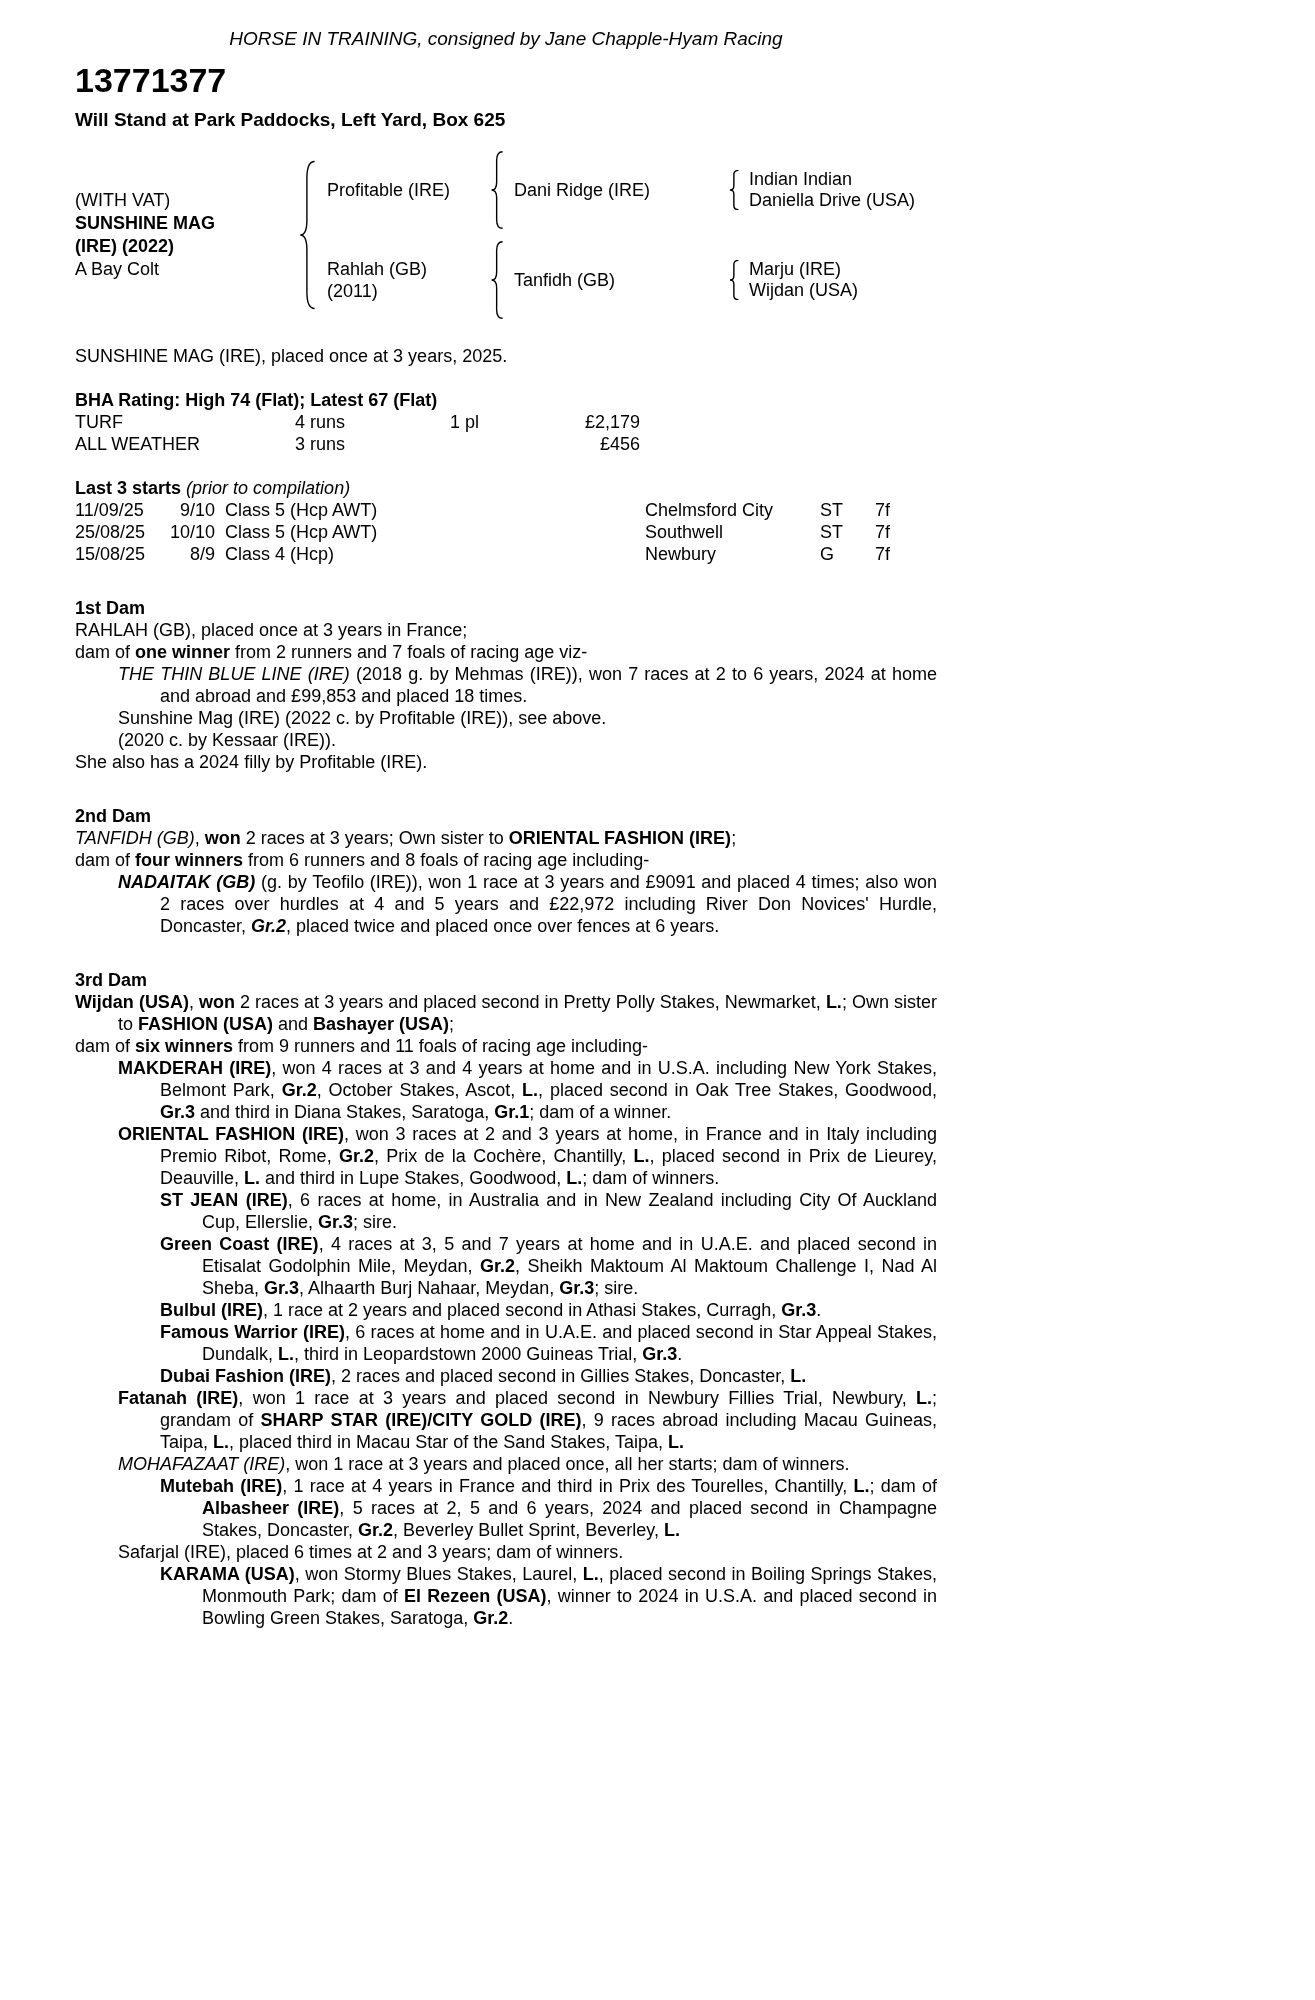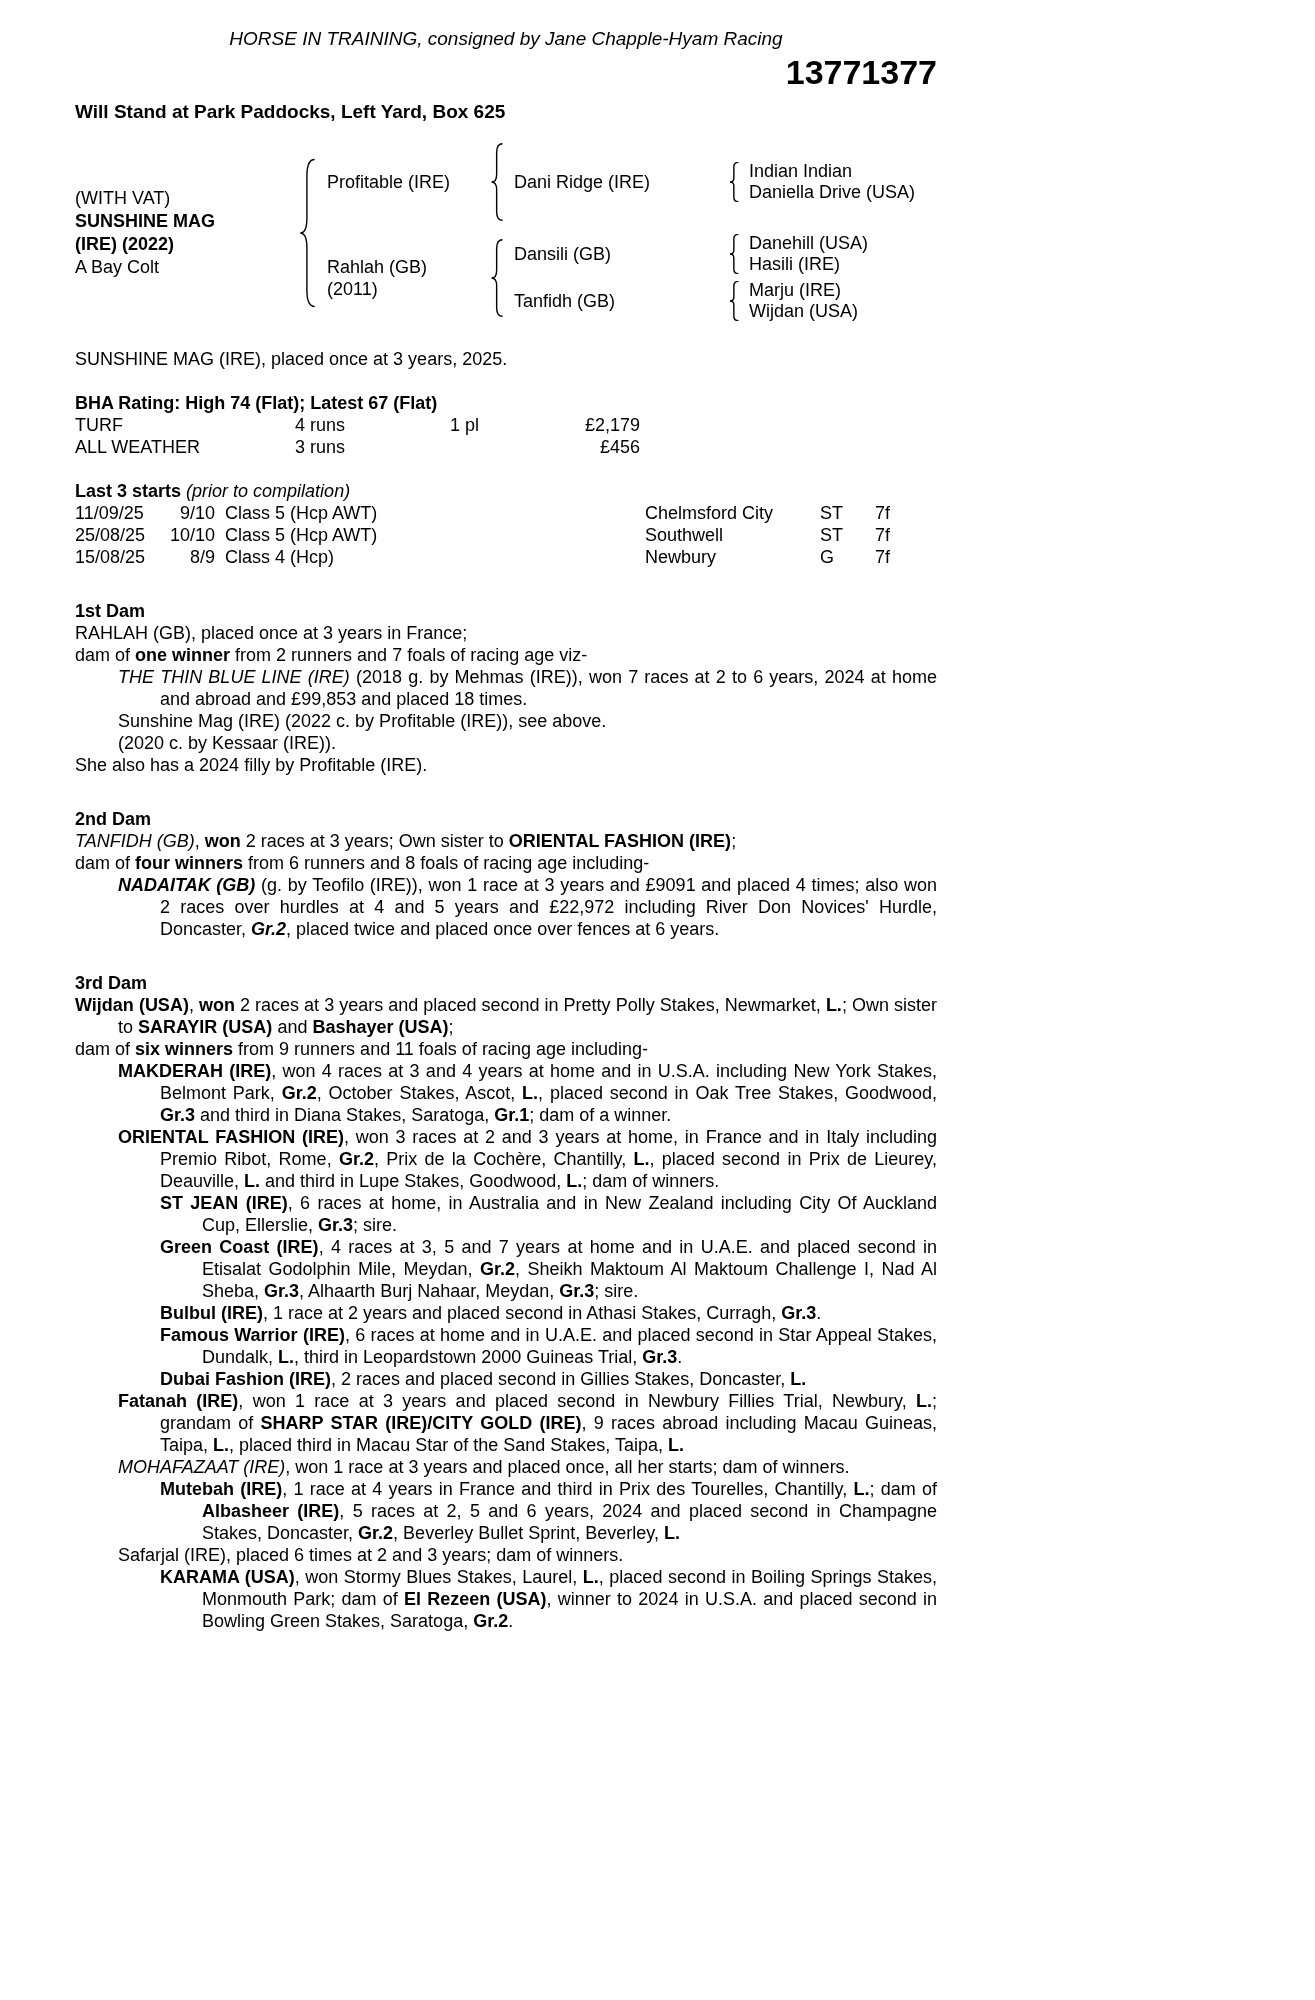--- a/index.html
+++ b/index.html
@@ -10,21 +10,21 @@
     font-size:18px;line-height:22px;
     -webkit-font-smoothing:antialiased;
   }
   .content{position:relative;padding:27px 0 0 75px;width:862px;}
   .bold{font-weight:bold}
   .it{font-style:italic}
   .b{font-weight:bold}
   .i{font-style:italic}
 
   .consignor{text-align:center;font-style:italic;font-size:19px;line-height:24px;}
-  .lot-row{display:flex;justify-content:flex-end;font-weight:bold;font-size:34px;line-height:38px;margin-top:2px;}
+  .lot-row{display:flex;justify-content:flex-start;font-weight:bold;font-size:34px;line-height:38px;margin-top:10px;}
   .stand{font-weight:bold;font-size:19px;margin-top:10px;}
 
   
   .ped{display:flex;align-items:center;margin:20px 0 26px 0;}
   .ped-left{width:218px;flex:none;line-height:23px;}
   .brace{flex:none;margin:0 8px 0 4px;display:block;}
   .brace1{width:22px;height:150px;}
   .brace2{width:17px;height:78px;}
   .brace3{width:13px;height:40px;}
   .gen2col{display:flex;flex-direction:column;gap:12px;}
@@ -99,30 +99,20 @@
       <div class="gen2">
         <div class="gen2name">
           <div>Rahlah (GB)</div>
           <div>(2011)</div>
         </div>
         <svg class="brace brace2" viewBox="0 0 20 100" preserveAspectRatio="none">
             <path d="M16 1 Q9 1 9 12 L9 40 Q9 50 3 50 Q9 50 9 60 L9 88 Q9 99 16 99" fill="none" stroke="#000" stroke-width="1.4" vector-effect="non-scaling-stroke"></path>
           </svg>
         <div class="gen3col">
           <div class="gen3">
-            <div class="gen3name">Dansili (GB)</div>
-            <svg class="brace brace3" viewBox="0 0 20 100" preserveAspectRatio="none">
-                <path d="M16 1 Q9 1 9 12 L9 40 Q9 50 3 50 Q9 50 9 60 L9 88 Q9 99 16 99" fill="none" stroke="#000" stroke-width="1.4" vector-effect="non-scaling-stroke"></path>
-              </svg>
-            <div class="gen4col">
-              <div>Danehill (USA)</div>
-              <div>Hasili (IRE)</div>
-            </div>
-          </div>
-          <div class="gen3">
             <div class="gen3name">Tanfidh (GB)</div>
             <svg class="brace brace3" viewBox="0 0 20 100" preserveAspectRatio="none">
                 <path d="M16 1 Q9 1 9 12 L9 40 Q9 50 3 50 Q9 50 9 60 L9 88 Q9 99 16 99" fill="none" stroke="#000" stroke-width="1.4" vector-effect="non-scaling-stroke"></path>
               </svg>
             <div class="gen4col">
               <div>Marju (IRE)</div>
               <div>Wijdan (USA)</div>
             </div>
           </div>
         </div>
@@ -192,21 +182,21 @@
 
   <div class="dam-section">
     <div class="bold">2nd Dam</div>
     <p class="p0"><span class="i">TANFIDH (GB)</span><span>, </span><span class="b">won</span><span> 2 races at 3 years; Own sister to </span><span class="b">ORIENTAL FASHION (IRE)</span><span>;</span></p>
     <p class="p0"><span>dam of </span><span class="b">four winners</span><span> from 6 runners and 8 foals of racing age including-</span></p>
     <p class="p1"><span class="b i">NADAITAK (GB)</span><span> (g. by Teofilo (IRE)), won 1 race at 3 years and £9091 and placed 4 times; also won 2 races over hurdles at 4 and 5 years and £22,972 including River Don Novices' Hurdle, Doncaster, </span><span class="b i">Gr.2</span><span>, placed twice and placed once over fences at 6 years.</span></p>
   </div>
 
   <div class="dam-section">
     <div class="bold">3rd Dam</div>
-    <p class="p0"><span class="b">Wijdan (USA)</span><span>, </span><span class="b">won</span><span> 2 races at 3 years and placed second in Pretty Polly Stakes, Newmarket, </span><span class="b">L.</span><span>; Own sister to </span><span class="b">SARAYIR (USA)</span><span> and </span><span class="b">Bashayer (USA)</span><span>;</span></p>
+    <p class="p0"><span class="b">Wijdan (USA)</span><span>, </span><span class="b">won</span><span> 2 races at 3 years and placed second in Pretty Polly Stakes, Newmarket, </span><span class="b">L.</span><span>; Own sister to </span><span class="b">FASHION (USA)</span><span> and </span><span class="b">Bashayer (USA)</span><span>;</span></p>
     <p class="p0"><span>dam of </span><span class="b">six winners</span><span> from 9 runners and 11 foals of racing age including-</span></p>
     <p class="p1"><span class="b">MAKDERAH (IRE)</span><span>, won 4 races at 3 and 4 years at home and in U.S.A. including New York Stakes, Belmont Park, </span><span class="b">Gr.2</span><span>, October Stakes, Ascot, </span><span class="b">L.</span><span>, placed second in Oak Tree Stakes, Goodwood, </span><span class="b">Gr.3</span><span> and third in Diana Stakes, Saratoga, </span><span class="b">Gr.1</span><span>; dam of a winner.</span></p>
     <p class="p1"><span class="b">ORIENTAL FASHION (IRE)</span><span>, won 3 races at 2 and 3 years at home, in France and in Italy including Premio Ribot, Rome, </span><span class="b">Gr.2</span><span>, Prix de la Cochère, Chantilly, </span><span class="b">L.</span><span>, placed second in Prix de Lieurey, Deauville, </span><span class="b">L.</span><span> and third in Lupe Stakes, Goodwood, </span><span class="b">L.</span><span>; dam of winners.</span></p>
     <p class="p2"><span class="b">ST JEAN (IRE)</span><span>, 6 races at home, in Australia and in New Zealand including City Of Auckland Cup, Ellerslie, </span><span class="b">Gr.3</span><span>; sire.</span></p>
     <p class="p2"><span class="b">Green Coast (IRE)</span><span>, 4 races at 3, 5 and 7 years at home and in U.A.E. and placed second in Etisalat Godolphin Mile, Meydan, </span><span class="b">Gr.2</span><span>, Sheikh Maktoum Al Maktoum Challenge I, Nad Al Sheba, </span><span class="b">Gr.3</span><span>, Alhaarth Burj Nahaar, Meydan, </span><span class="b">Gr.3</span><span>; sire.</span></p>
     <p class="p2"><span class="b">Bulbul (IRE)</span><span>, 1 race at 2 years and placed second in Athasi Stakes, Curragh, </span><span class="b">Gr.3</span><span>.</span></p>
     <p class="p2"><span class="b">Famous Warrior (IRE)</span><span>, 6 races at home and in U.A.E. and placed second in Star Appeal Stakes, Dundalk, </span><span class="b">L.</span><span>, third in Leopardstown 2000 Guineas Trial, </span><span class="b">Gr.3</span><span>.</span></p>
     <p class="p2"><span class="b">Dubai Fashion (IRE)</span><span>, 2 races and placed second in Gillies Stakes, Doncaster, </span><span class="b">L.</span></p>
     <p class="p1"><span class="b">Fatanah (IRE)</span><span>, won 1 race at 3 years and placed second in Newbury Fillies Trial, Newbury, </span><span class="b">L.</span><span>; grandam of </span><span class="b">SHARP STAR (IRE)/CITY GOLD (IRE)</span><span>, 9 races abroad including Macau Guineas, Taipa, </span><span class="b">L.</span><span>, placed third in Macau Star of the Sand Stakes, Taipa, </span><span class="b">L.</span></p>
     <p class="p1"><span class="i">MOHAFAZAAT (IRE)</span><span>, won 1 race at 3 years and placed once, all her starts; dam of winners.</span></p>

